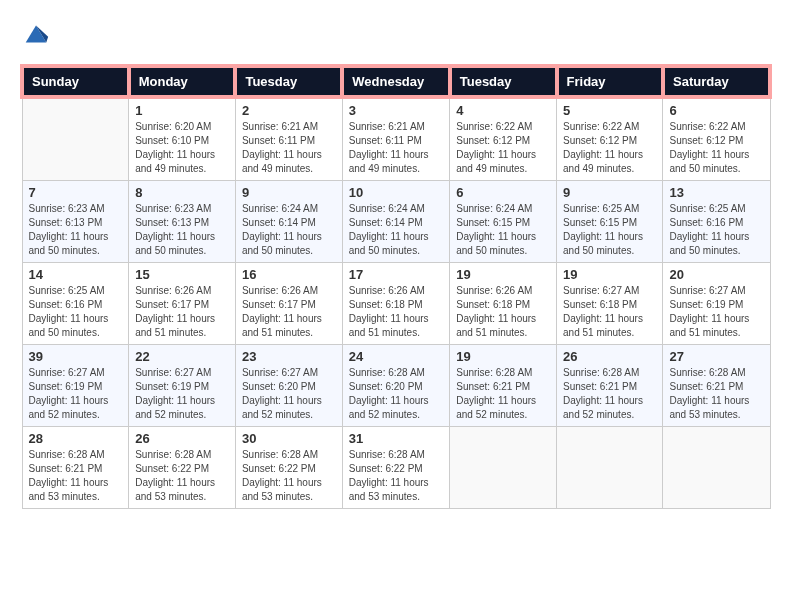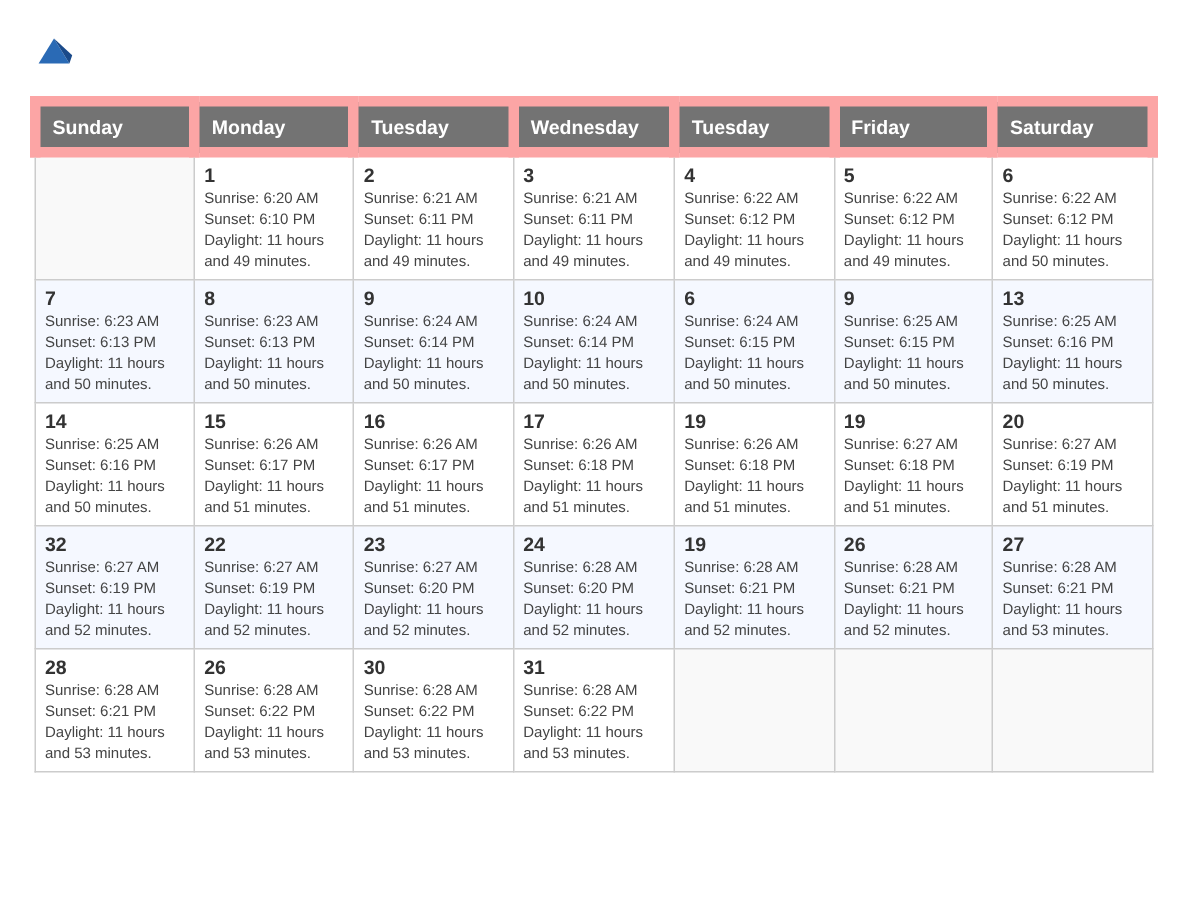--- a/index.html
+++ b/index.html
@@ -49,27 +49,27 @@
     .location {
       font-size: 16px;
       color: #555;
     }
     .calendar {
       width: 100%;
       border-collapse: collapse;
       border: 1px solid #ccc;
     }
     .calendar th {
-      background-color: #737373;
+      background-color: #0f172a;
       color: #fff;
       font-size: 13px;
       font-weight: bold;
       padding: 6px 8px;
       text-align: left;
-      border: 7px solid #fca5a5;
+      border: 4px solid #fca5a5;
     }
     .calendar td {
       vertical-align: top;
       padding: 4px 6px;
       border: 1px solid #ccc;
       width: 108px;
       min-height: 80px;
       font-size: 10px;
       color: #333;
       background: #fff;
@@ -310,21 +310,21 @@
         <div class="day-info">
           <span>Sunrise: 6:27 AM</span><br>
           <span>Sunset: 6:19 PM</span><br>
           <span>Daylight: 11 hours
  and 51 minutes.</span>
         </div>
       </td>
       </tr>
       <tr>
         <td>
-        <span class="day-number">32</span>
+        <span class="day-number">39</span>
         <div class="day-info">
           <span>Sunrise: 6:27 AM</span><br>
           <span>Sunset: 6:19 PM</span><br>
           <span>Daylight: 11 hours
  and 52 minutes.</span>
         </div>
       </td>
         <td>
         <span class="day-number">22</span>
         <div class="day-info">

